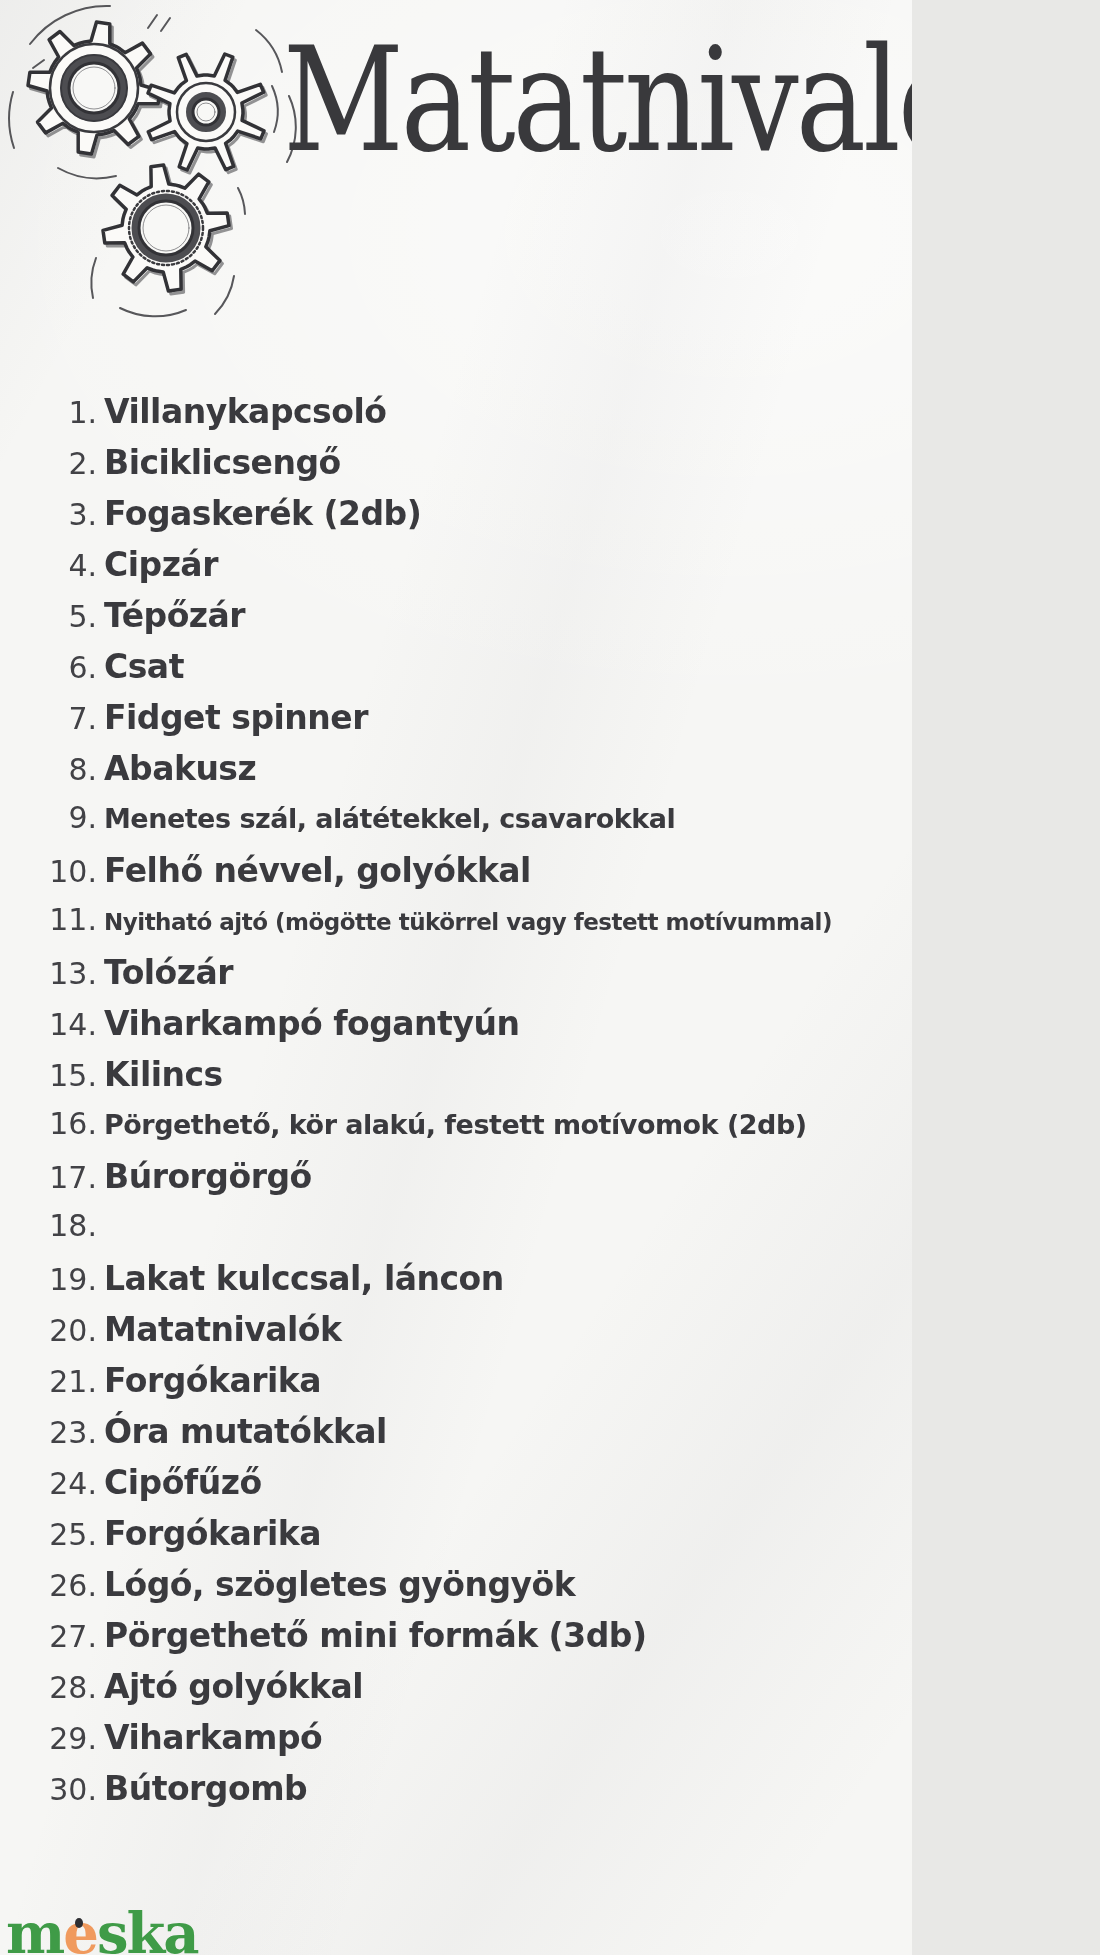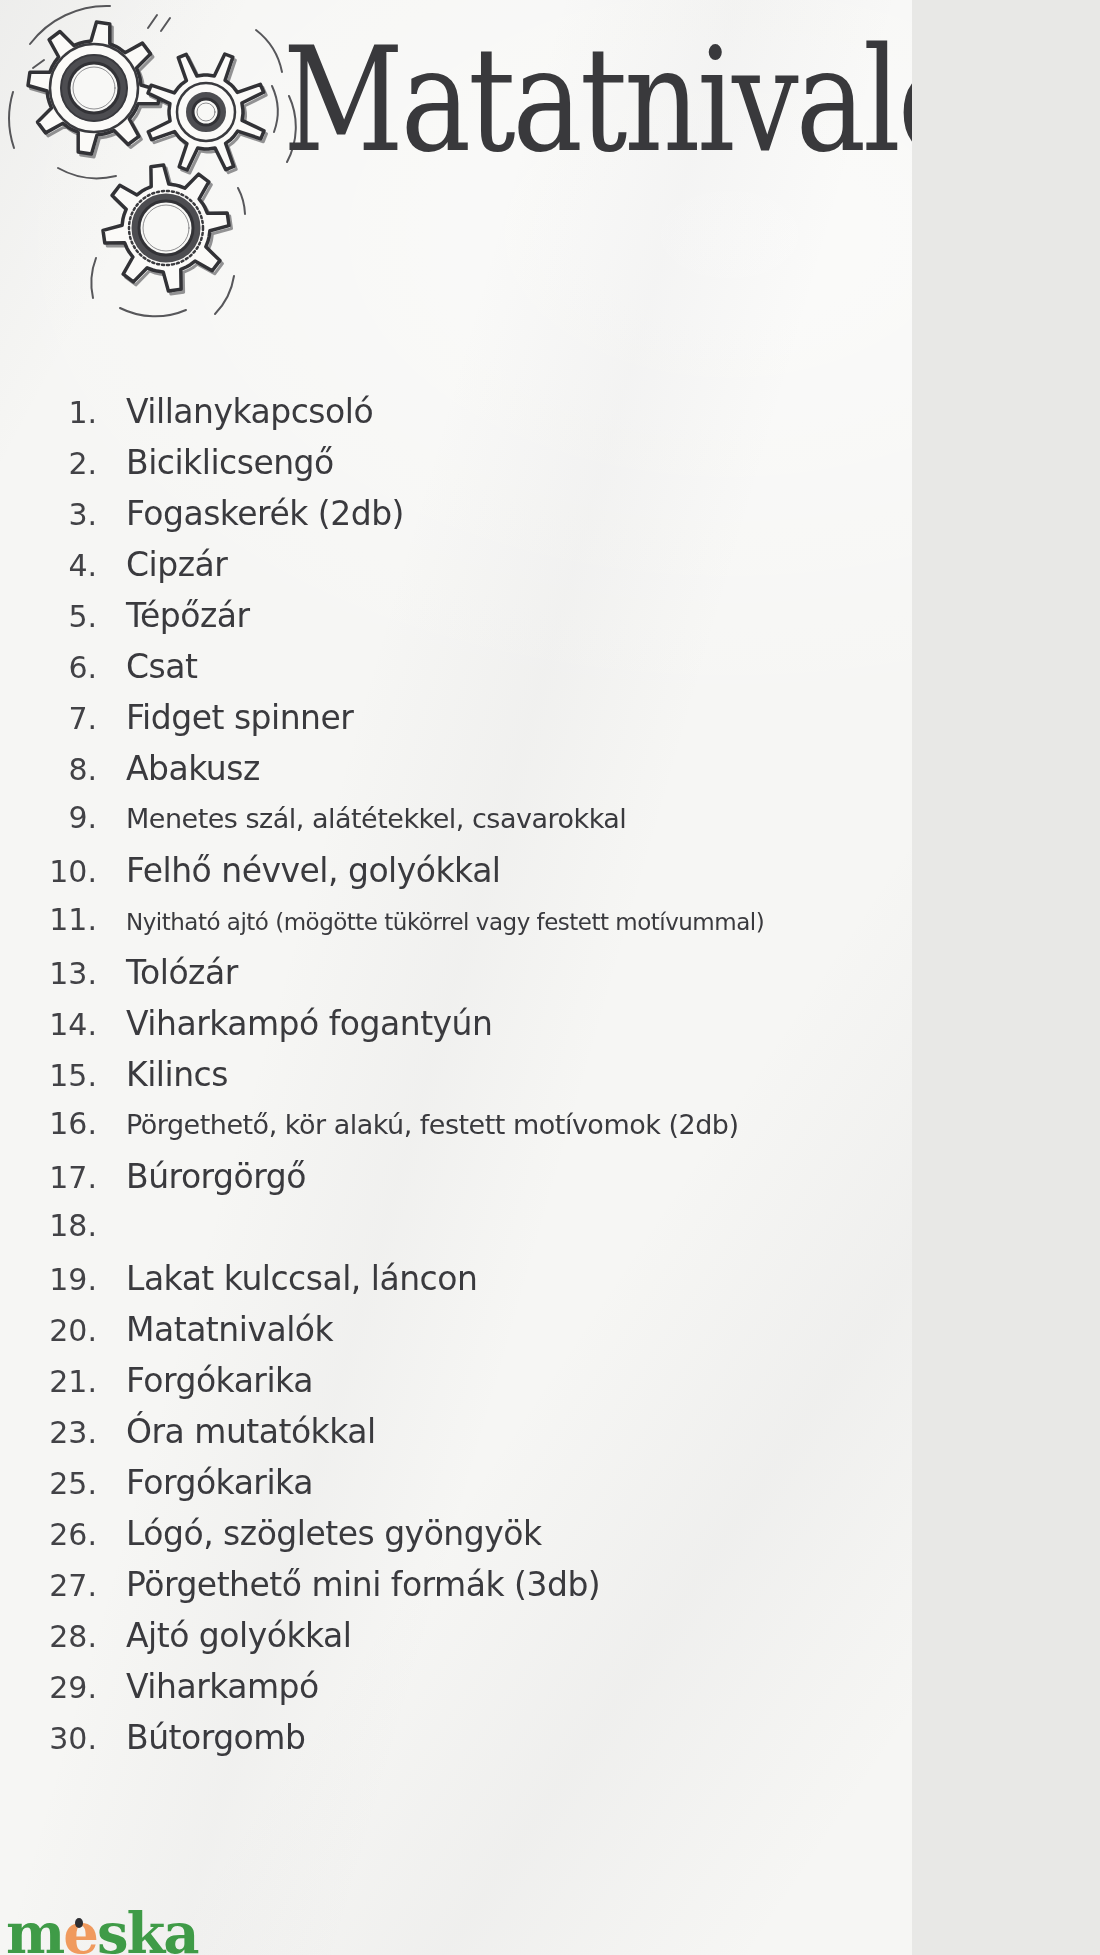--- a/index.html
+++ b/index.html
@@ -26,21 +26,21 @@
     transform:scaleY(1.22);transform-origin:left top;
   }
   #gears{position:absolute;left:0;top:0;}
   ol#list{list-style:none;margin:0;padding:0;position:absolute;left:0;top:392px;width:100%;}
   .row{display:flex;align-items:baseline;height:51px;}
   .num{
     flex:0 0 97px;width:97px;text-align:right;
     font-size:30px;font-weight:400;color:#424246;letter-spacing:0;
   }
   .txt{
-    margin-left:29px;font-weight:400;font-size:33px;letter-spacing:-.5px;
+    margin-left:7px;font-weight:700;font-size:33px;letter-spacing:-.5px;
     color:var(--ink,#3a3a3e);white-space:nowrap;
   }
   .txt.md{font-size:27px;}
   .txt.sm{font-size:23px;}
   .logo{
     position:absolute;left:6px;bottom:-6px;
     font-family:"DejaVu Serif",serif;font-weight:700;
     font-size:56px;line-height:1;letter-spacing:-2px;white-space:nowrap;
   }
   .logo .g{color:var(--logo_green,#3f9b47);}
@@ -182,20 +182,24 @@
       </li>
       <li class="row">
         <span class="num">21.</span>
         <span class="txt">Forgókarika</span>
       </li>
       <li class="row">
         <span class="num">23.</span>
         <span class="txt">Óra mutatókkal</span>
       </li>
       <li class="row">
+        <span class="num">24.</span>
+        <span class="txt">Cipőfűző</span>
+      </li>
+      <li class="row">
         <span class="num">25.</span>
         <span class="txt">Forgókarika</span>
       </li>
       <li class="row">
         <span class="num">26.</span>
         <span class="txt">Lógó, szögletes gyöngyök</span>
       </li>
       <li class="row">
         <span class="num">27.</span>
         <span class="txt">Pörgethető mini formák (3db)</span>

